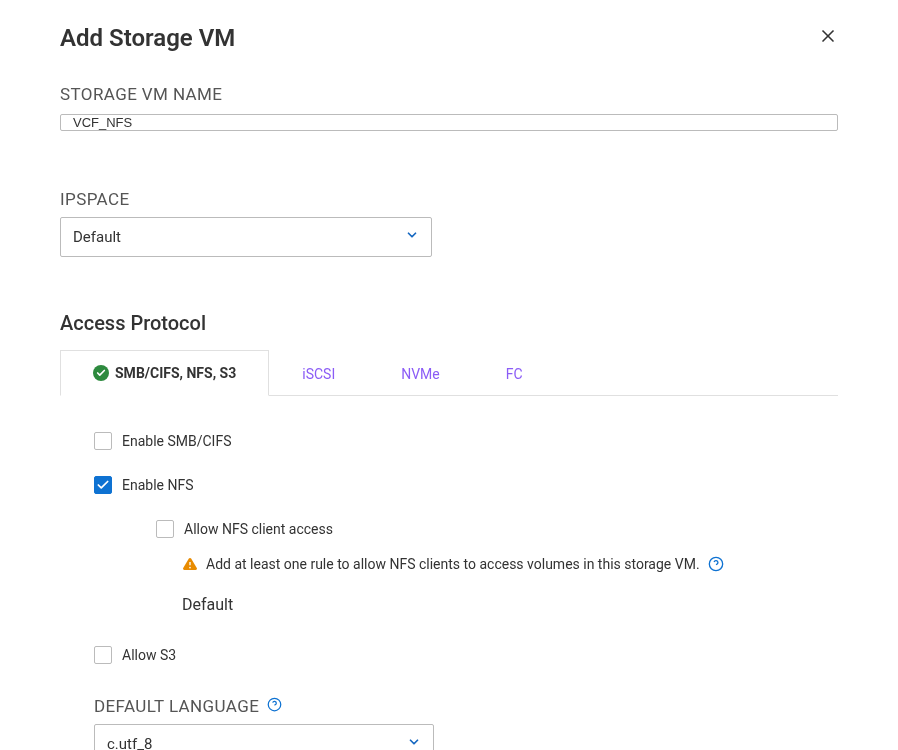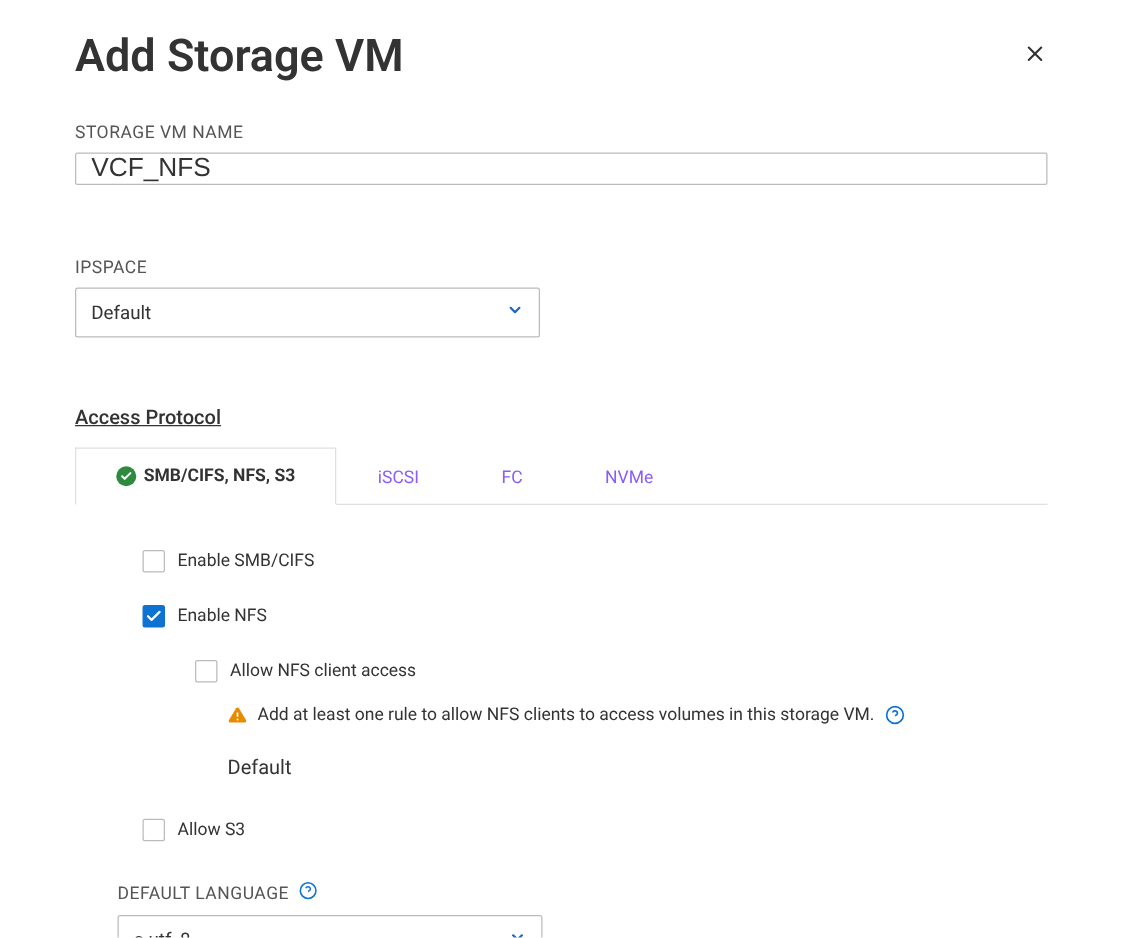--- a/index.html
+++ b/index.html
@@ -15,44 +15,44 @@
       padding: 24px 60px 0 60px;
       color: #333;
     }
     .header {
       display: flex;
       justify-content: space-between;
       align-items: center;
       margin-bottom: 28px;
     }
     .title {
-      font-size: 36px;
+      font-size: 24px;
       font-weight: 600;
       color: #333333;
     }
     .close-icon {
       cursor: pointer;
       color: #333;
     }
     .field-label {
-      font-size: 14px;
+      font-size: 17px;
       letter-spacing: 0.4px;
       color: #555;
       margin-bottom: 8px;
       display: flex;
       align-items: center;
       gap: 8px;
       margin-top: 32px;
     }
     .text-input {
       width: 100%;
       border: 1px solid #bbb;
       border-radius: 2px;
       padding: 0 12px;
-      font-size: 21px;
+      font-size: 13px;
       color: #333;
       outline: none;
       margin-bottom: 26px;
     }
     .select-wrap {
       position: relative;
       width: 372px;
       margin-bottom: 54px;
     }
     .select-wrap-sm {
@@ -69,25 +69,24 @@
       background: #fff;
       cursor: pointer;
       display: flex;
       justify-content: space-between;
       align-items: center;
     }
     .chevron-down {
       color: #1668c1;
     }
     .section-title {
-      font-size: 16px;
+      font-size: 20px;
       font-weight: 500;
       color: #333333;
       margin-bottom: 14px;
-      text-decoration: underline;
     }
     .tabs {
       display: flex;
       border-bottom: 1px solid #e0e0e0;
       margin-bottom: 36px;
     }
     .tab {
       padding: 14px 32px;
       font-size: 14px;
       cursor: pointer;
@@ -123,21 +122,21 @@
       width: 10px;
       height: 10px;
     }
     .checkbox-row {
       display: flex;
       align-items: center;
       gap: 10px;
       margin-bottom: 26px;
     }
     .checkbox-row.indent-1 {
-      margin-left: 54px;
+      margin-left: 34px;
     }
     .checkbox-row.indent-2 {
       margin-left: 96px;
       margin-bottom: 18px;
     }
     .checkbox {
       width: 18px;
       height: 18px;
       border: 1px solid #bbb;
       border-radius: 2px;
@@ -234,24 +233,24 @@
       <svg viewBox="0 0 24 24" fill="none" stroke="#fff" stroke-width="4" stroke-linecap="round" stroke-linejoin="round">
           <polyline points="20 6 9 17 4 12"></polyline>
         </svg>
     </span>
     <span>SMB/CIFS, NFS, S3</span>
   </div>
   <div class="tab inactive">
     <span>iSCSI</span>
   </div>
   <div class="tab inactive">
+    <span>NVMe</span>
+  </div>
+  <div class="tab inactive">
     <span>FC</span>
-  </div>
-  <div class="tab inactive">
-    <span>NVMe</span>
   </div>
 </div>
 
 <div class="checkbox-row indent-1">
   <span class="checkbox"></span>
   <span class="checkbox-label">Enable SMB/CIFS</span>
 </div>
 
 <div class="checkbox-row indent-1">
   <span class="checkbox checked">

